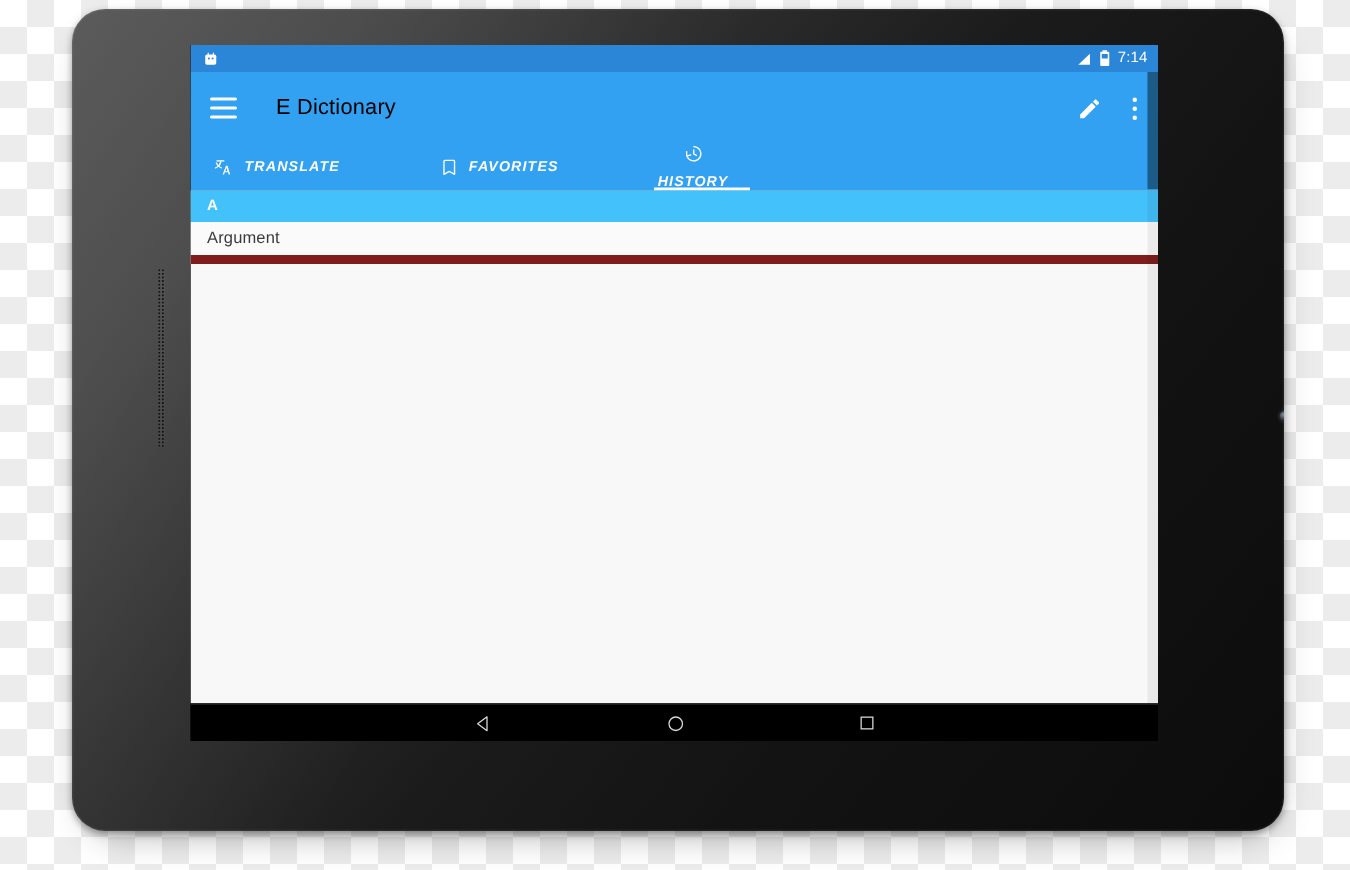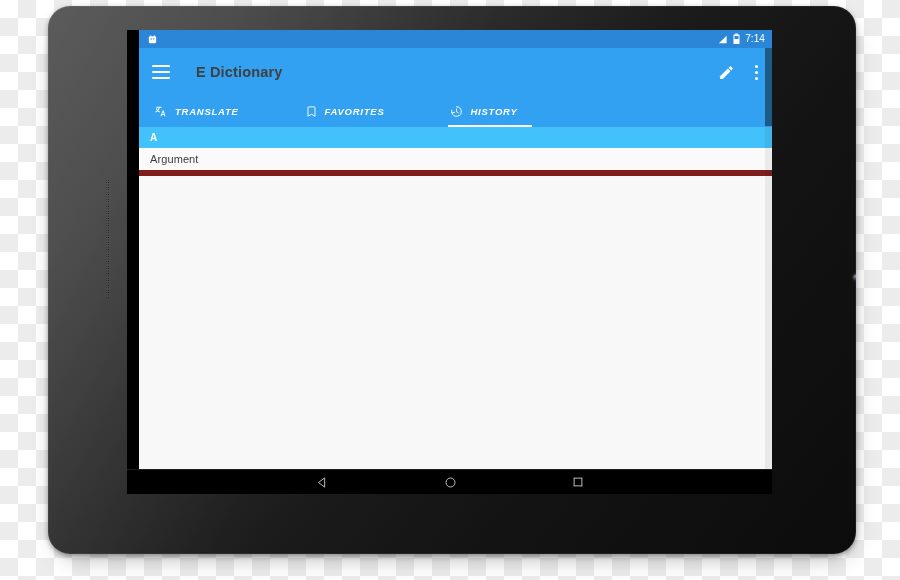--- a/index.html
+++ b/index.html
@@ -85,21 +85,20 @@
 
   
   #screen {
     position: absolute;
     left: 79px;
     top: 24px;
     width: 645px;
     height: 464px;
     background: #000;
     overflow: hidden;
-    padding-left: 12px;
   }
 
   
   #status-bar {
     position: relative;
     height: 18px;
     background: #2c86d8;
     display: flex;
     align-items: center;
     padding: 0 7px 0 8px;
@@ -142,23 +141,23 @@
   #menu-button span {
     display: block;
     height: 2px;
     width: 18px;
     background: #ffffff;
     border-radius: 1px;
   }
   #app-title {
     margin-left: 22px;
     font-size: 14.5px;
-    font-weight: bold;
+    font-weight: normal;
     letter-spacing: 0.15px;
-    color: #404040;
+    color: #000000;
     white-space: nowrap;
   }
   #app-bar-actions {
     margin-left: auto;
     display: flex;
     align-items: center;
     gap: 16px;
   }
   .bar-icon { cursor: pointer; display: block; }
   #overflow-button {
@@ -186,21 +185,21 @@
   .tab {
     display: flex;
     align-items: center;
     gap: 7px;
     padding: 0 14px 0 2px;
     margin-right: 50px;
     position: relative;
     cursor: pointer;
     color: #ffffff;
   }
-  .tab:last-child { margin-right: 0; }
+  .tab:last-child { margin-right: 0; flex-direction: column; }
   .tab-label {
     font-size: 9.5px;
     font-weight: bold;
     letter-spacing: 0.75px;
     white-space: nowrap;
     color: #ffffff;
   }
   .tab.active::after {
     content: "";
     position: absolute;

